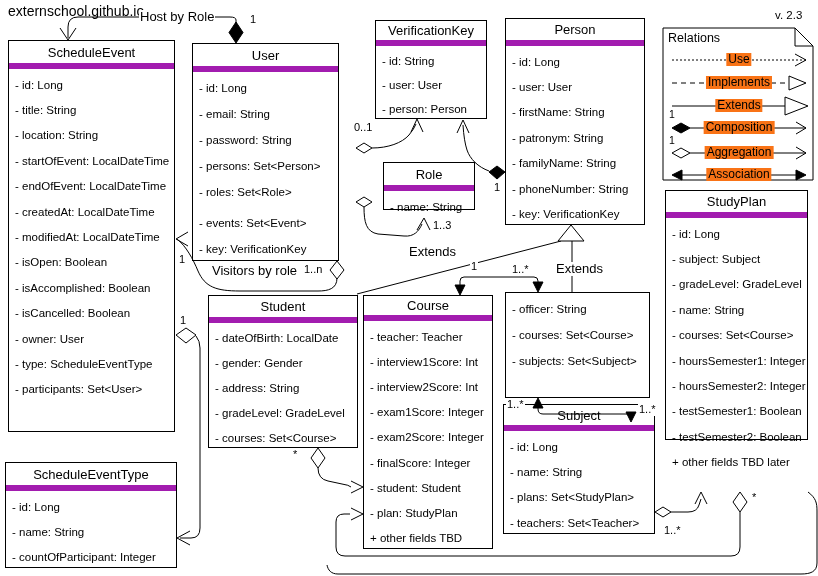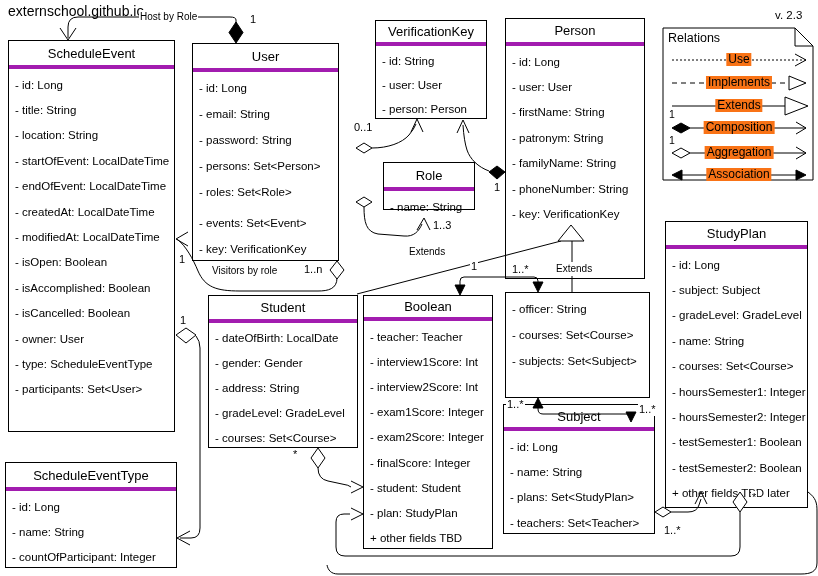--- a/index.html
+++ b/index.html
@@ -2,40 +2,40 @@
 <html><head>
 <meta charset="utf-8">
 <style>
   *{margin:0;padding:0;box-sizing:border-box}
   html,body{background:#fff}
   body{position:relative;width:818px;height:576px;overflow:hidden;
        font-family:"Liberation Sans",sans-serif;color:#000}
   .site{position:absolute;left:8px;top:3px;font-size:14px;z-index:3}
   .cls{position:absolute;background:#fff;border:1px solid #000;z-index:1}
   .cls-title{display:flex;align-items:center;justify-content:center;
-             border-bottom:4px solid #a21caf;font-size:13px;white-space:nowrap}
+             border-bottom:6px solid #a21caf;font-size:13px;white-space:nowrap}
   .cls-attrs{padding-top:3px}
   .attr{display:flex;align-items:center;padding-left:6px;font-size:11.5px;white-space:nowrap}
   
   .c-se    .cls-title{height:28px} .c-se    .attr{height:25.4px}
   .c-user  .cls-title{height:28px} .c-user  .attr{height:26px}
   .c-user  .cls-attrs .attr:nth-child(6){margin-top:5px}
   .c-vk    .cls-title{height:25px} .c-vk    .attr{height:24px}
   .c-person.cls  .cls-title{height:27px} .c-person .attr{height:25.4px}
   .c-role  .cls-title{height:28px} .c-role  .attr{height:26px}
   .c-student .cls-title{height:27px} .c-student .attr{height:24.8px}
   .c-course  .cls-title{height:25px} .c-course  .attr{height:25.2px}
   .c-teacher .cls-title{height:26px} .c-teacher .attr{height:26px}
   .c-subject .cls-title{height:26px} .c-subject .attr{height:25.4px}
   .c-plan    .cls-title{height:27px} .c-plan    .attr{height:25.4px}
   .c-set     .cls-title{height:28px} .c-set     .attr{height:25.4px}
   svg.wires{position:absolute;left:0;top:0;z-index:2;pointer-events:none}
   .elbl{position:absolute;font-size:11px;line-height:13px;background:#fff;
         padding:0 1px;white-space:nowrap;z-index:3}
-  .elbl-lg{font-size:10px;line-height:14px}
+  .elbl-lg{font-size:13px;line-height:14px}
   .lglbl{position:absolute;font-size:12px;line-height:13px;background:#f97316;
          padding:0 2px;white-space:nowrap;z-index:3;transform:translateX(-50%)}
   .lgmult{position:absolute;font-size:10.5px;line-height:12px;background:#fff;z-index:3}
   .lgtitle{position:absolute;font-size:12.5px;z-index:3}
   .version{position:absolute;font-size:11.5px;z-index:3}
 </style>
 </head>
 <body>
 
 <div class="site">externschool.github.io</div>
@@ -74,21 +74,21 @@
 
 <div class="cls c-vk" style="left:375px;top:20px;width:112px;height:99px">
   <div class="cls-title">VerificationKey</div>
   <div class="cls-attrs">
       <div class="attr">- id: String</div>
       <div class="attr">- user: User</div>
       <div class="attr">- person: Person</div>
     </div>
 </div>
 
-<div class="cls c-person" style="left:505px;top:18px;width:140px;height:261px">
+<div class="cls c-person" style="left:505px;top:18px;width:140px;height:207px">
   <div class="cls-title">Person</div>
   <div class="cls-attrs">
       <div class="attr">- id: Long</div>
       <div class="attr">- user: User</div>
       <div class="attr">- firstName: String</div>
       <div class="attr">- patronym: String</div>
       <div class="attr">- familyName: String</div>
       <div class="attr">- phoneNumber: String</div>
       <div class="attr">- key: VerificationKey</div>
     </div>
@@ -106,21 +106,21 @@
   <div class="cls-attrs">
       <div class="attr">- dateOfBirth: LocalDate</div>
       <div class="attr">- gender: Gender</div>
       <div class="attr">- address: String</div>
       <div class="attr">- gradeLevel: GradeLevel</div>
       <div class="attr">- courses: Set&lt;Course&gt;</div>
     </div>
 </div>
 
 <div class="cls c-course" style="left:363px;top:295px;width:130px;height:254px">
-  <div class="cls-title">Boolean</div>
+  <div class="cls-title">Course</div>
   <div class="cls-attrs">
       <div class="attr">- teacher: Teacher</div>
       <div class="attr">- interview1Score: Int</div>
       <div class="attr">- interview2Score: Int</div>
       <div class="attr">- exam1Score: Integer</div>
       <div class="attr">- exam2Score: Integer</div>
       <div class="attr">- finalScore: Integer</div>
       <div class="attr">- student: Student</div>
       <div class="attr">- plan: StudyPlan</div>
       <div class="attr">+ other fields TBD</div>
@@ -138,21 +138,21 @@
 <div class="cls c-subject" style="left:503px;top:404px;width:152px;height:130px">
   <div class="cls-title">Subject</div>
   <div class="cls-attrs">
       <div class="attr">- id: Long</div>
       <div class="attr">- name: String</div>
       <div class="attr">- plans: Set&lt;StudyPlan&gt;</div>
       <div class="attr">- teachers: Set&lt;Teacher&gt;</div>
     </div>
 </div>
 
-<div class="cls c-plan" style="left:665px;top:221px;width:143px;height:287px">
+<div class="cls c-plan" style="left:665px;top:190px;width:143px;height:250px">
   <div class="cls-title">StudyPlan</div>
   <div class="cls-attrs">
       <div class="attr">- id: Long</div>
       <div class="attr">- subject: Subject</div>
       <div class="attr">- gradeLevel: GradeLevel</div>
       <div class="attr">- name: String</div>
       <div class="attr">- courses: Set&lt;Course&gt;</div>
       <div class="attr">- hoursSemester1: Integer</div>
       <div class="attr">- hoursSemester2: Integer</div>
       <div class="attr">- testSemester1: Boolean</div>

